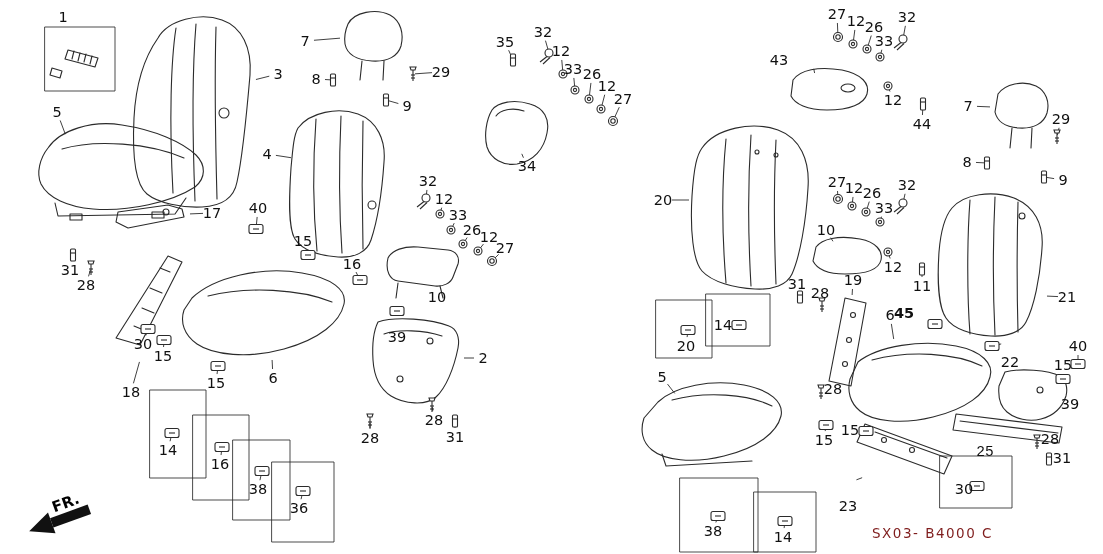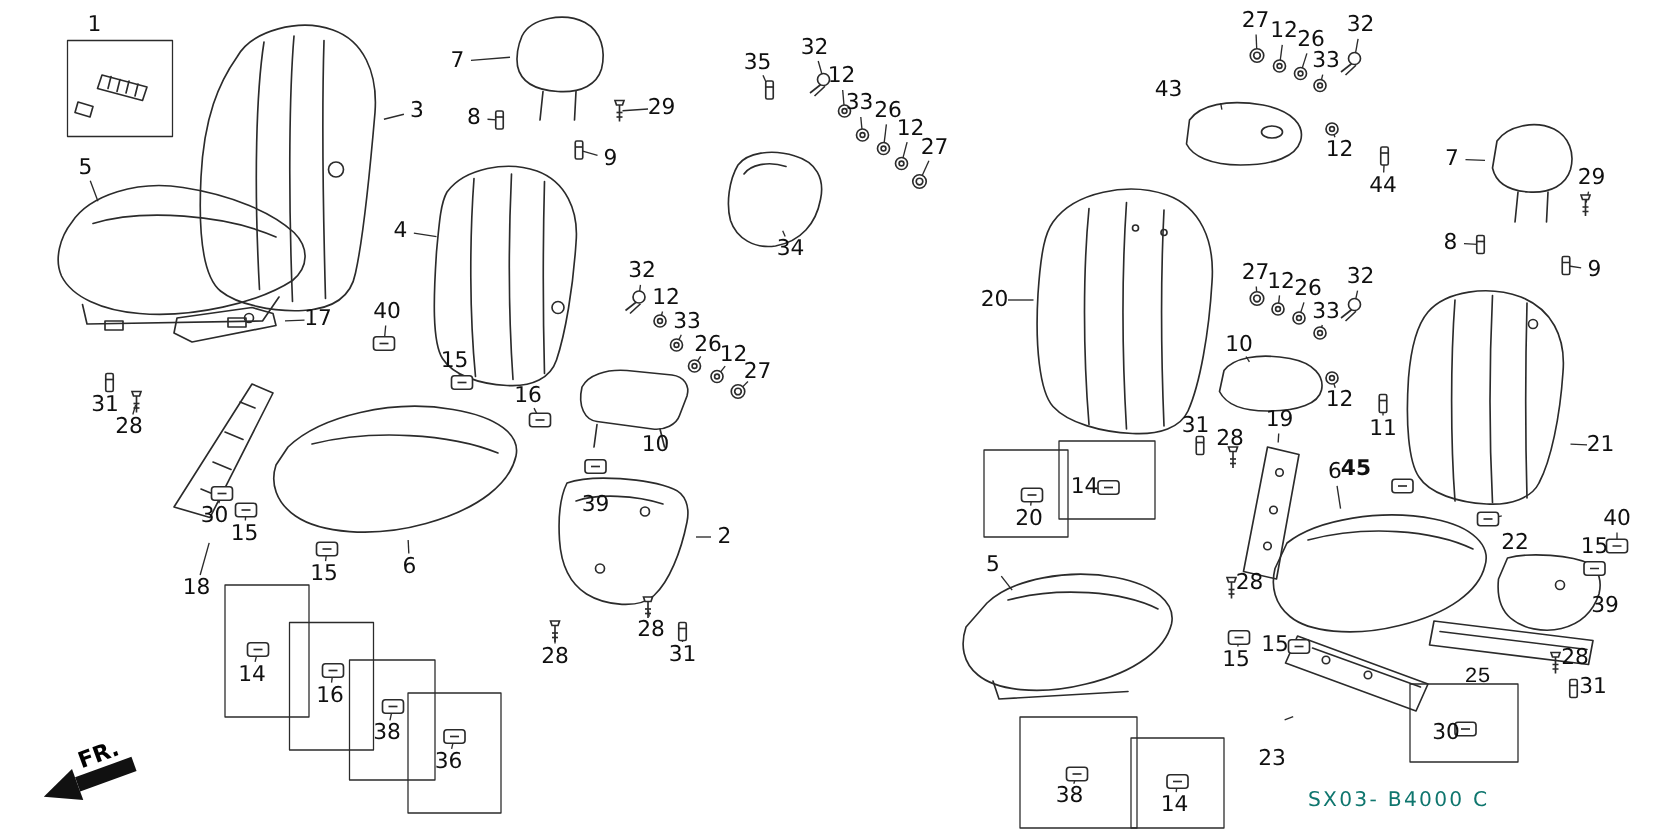--- a/index.html
+++ b/index.html
@@ -20,21 +20,21 @@
   .solid { fill:#111111; stroke:none; }
   .fr-text { font-family:"DejaVu Sans", sans-serif; font-weight:bold; font-size:15px; fill:#000; }
   
   #labels { position:absolute; left:0; top:0; width:100%; height:100%; pointer-events:none; }
   .part-label {
     position:absolute; transform:translate(-50%,-50%);
     font-size:14.5px; color:#101010; white-space:nowrap; line-height:1;
   }
   .drawing-code {
     position:absolute; left:872px; top:525px;
-    font-size:13.5px; letter-spacing:1.5px; color:#0f766e;
+    font-size:13.5px; letter-spacing:1.5px; color:#7f1d1d;
   }
 </style>
 </head>
 <body>
 
 <div class="stage">
 
   <svg id="diagram-art" width="1103" height="554" viewBox="0 0 1103 554">
 
     <g class="art">

